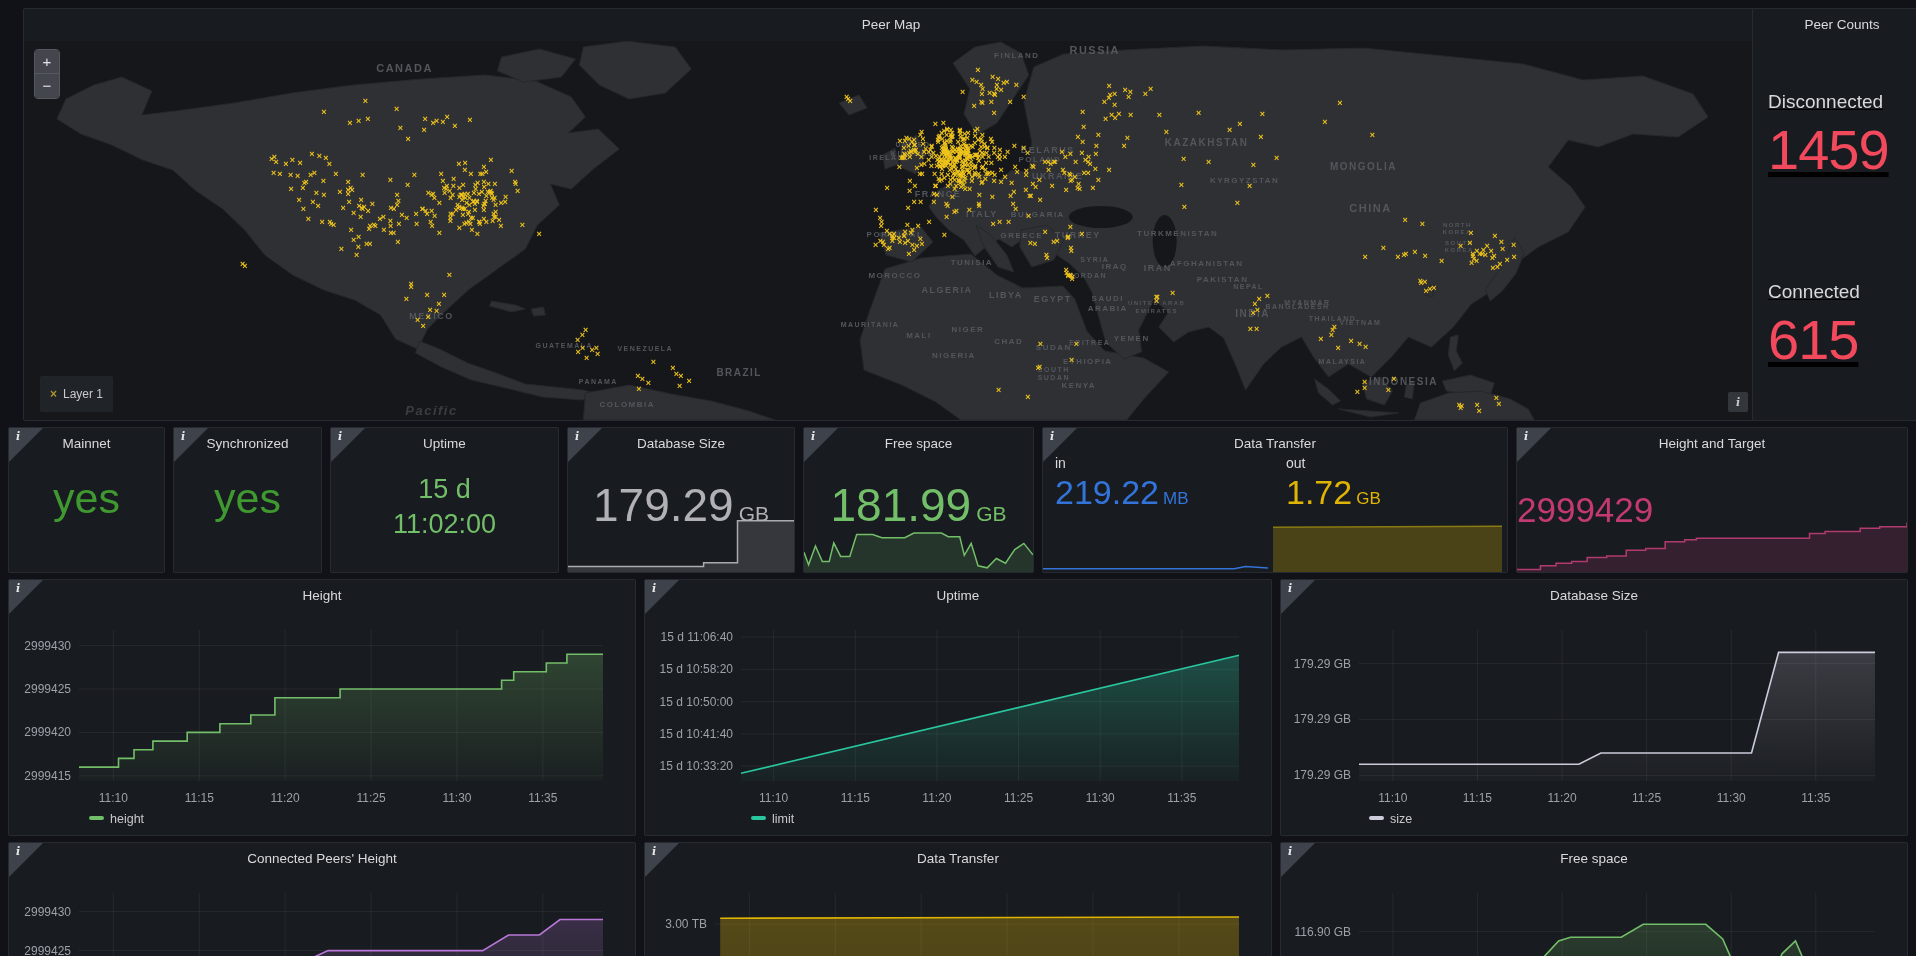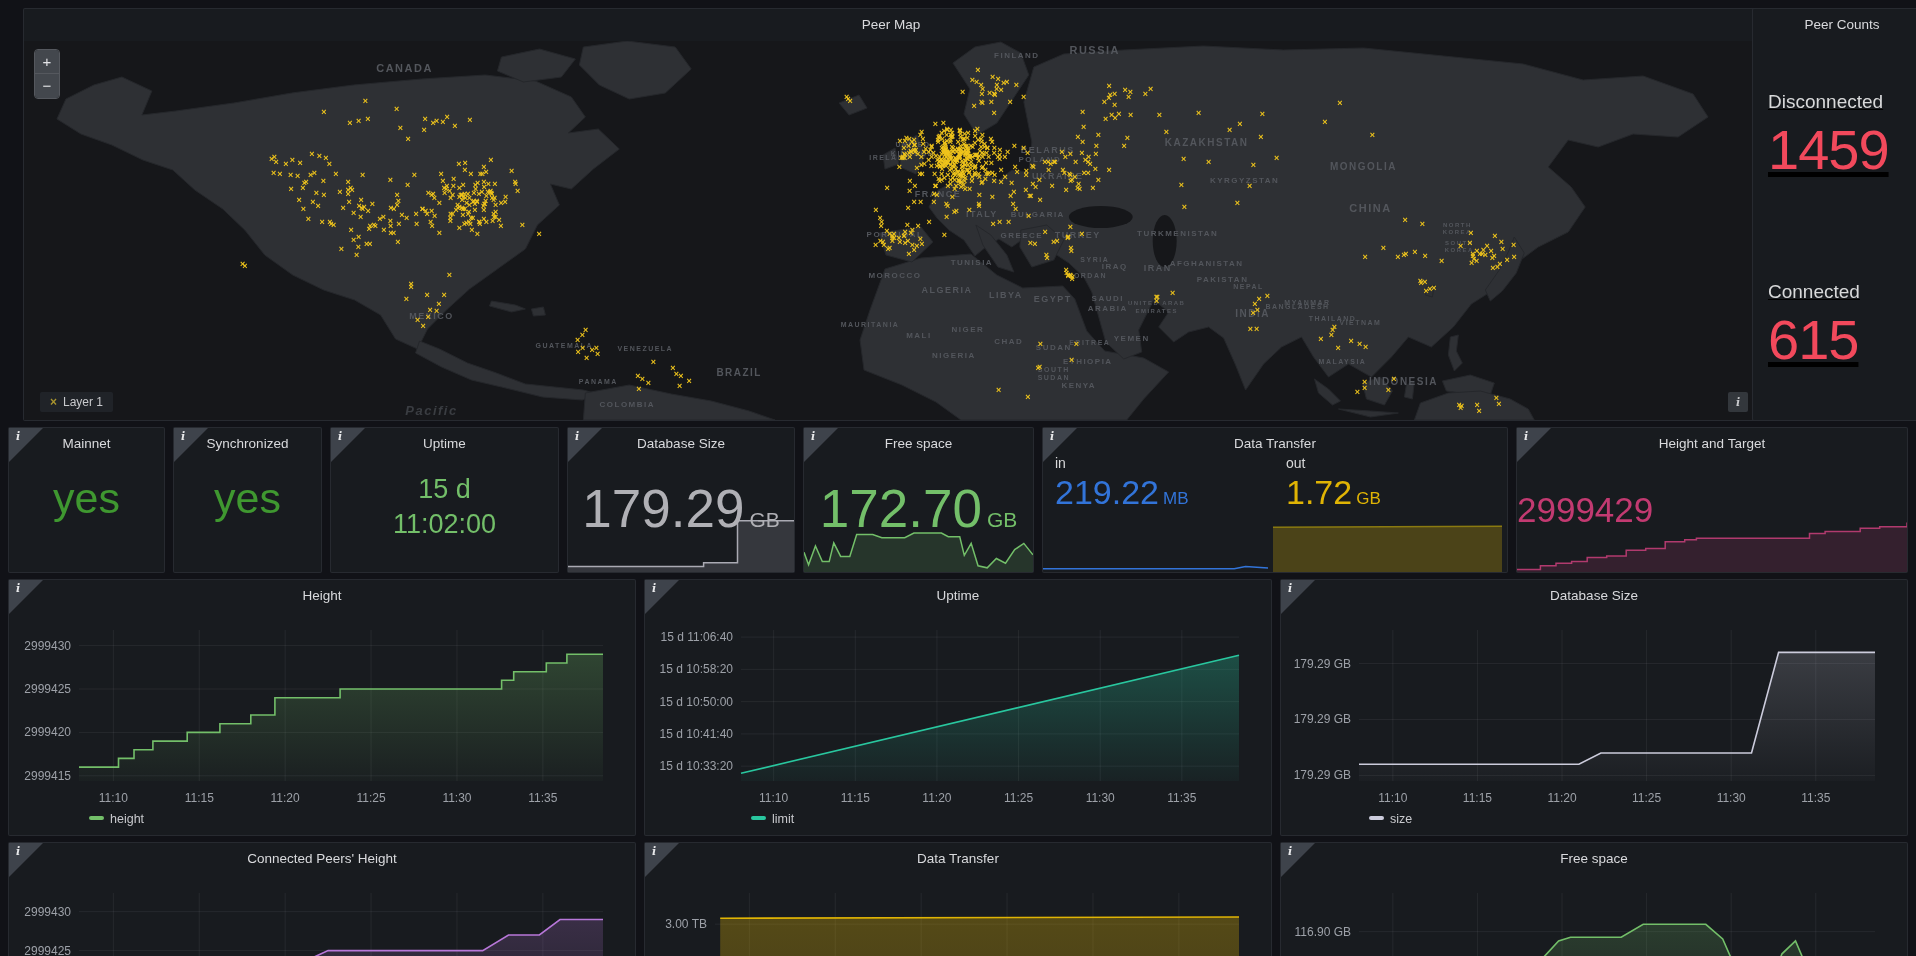--- a/index.html
+++ b/index.html
@@ -13,36 +13,36 @@
   .corner span{position:absolute;top:2px;left:7px;font-size:11px;font-weight:700;font-style:italic;
     color:#E8E9EB;font-family:"DejaVu Serif",serif;}
   
   .map-area{position:absolute;left:0;top:32px;right:0;bottom:0;background:#16171A;overflow:hidden;}
   .map-area svg{position:absolute;left:0;top:0;width:100%;height:100%;}
   .zoom-ctl{position:absolute;left:10px;top:8px;width:24px;border-radius:4px;overflow:hidden;
     border:1px solid #55585e;z-index:6;}
   .zoom-ctl button{display:block;width:24px;height:24px;background:#43474D;color:#E4E5E8;border:none;
     font-size:15px;line-height:22px;cursor:pointer;padding:0;}
   .zoom-ctl button:first-child{border-bottom:1px solid #55585e;}
-  .layer-chip{position:absolute;left:16px;bottom:8px;height:20px;line-height:20px;padding:0 10px;
+  .layer-chip{position:absolute;left:16px;bottom:8px;height:20px;line-height:20px;padding:8px 10px;
     background:rgba(34,38,44,0.85);color:#C9CACD;font-size:12px;border-radius:2px;z-index:6;cursor:pointer;}
   .layer-chip .chip-x{color:#A9942E;margin-right:6px;font-weight:700;}
   .attrib{position:absolute;right:10px;bottom:8px;width:20px;height:20px;background:#33373C;color:#C9CACD;
     border:none;border-radius:2px;font-size:11px;font-weight:700;font-style:italic;cursor:pointer;z-index:6;
     font-family:"DejaVu Serif",serif;}
   
   .pc-block{position:absolute;left:15px;right:6px;text-decoration:underline;}
   .pc-label{font-size:19px;color:#D8D9DA;margin-bottom:4px;}
   .pc-value{font-size:56px;font-weight:500;letter-spacing:-1px;}
   
   .stat-title{position:absolute;top:8px;left:0;right:0;text-align:center;font-size:13.5px;color:#D9DADD;font-weight:500;white-space:nowrap;}
   .stat-big{position:absolute;top:46px;left:0;right:0;text-align:center;font-size:43px;font-weight:500;}
   .stat-two{position:absolute;top:44px;left:0;right:0;text-align:center;font-size:27px;font-weight:500;line-height:35px;}
   .stat-val{position:absolute;top:50px;left:0;right:0;text-align:center;z-index:3;}
-  .stat-val .num{font-size:53px;font-weight:500;}
+  .stat-val .num{font-size:46px;font-weight:500;}
   .stat-val .unit{font-size:21px;font-weight:500;margin-left:5px;}
   .substat{position:absolute;top:27px;z-index:3;}
   .substat .sub-label{font-size:14px;color:#D8D9DA;margin-bottom:2px;}
   .substat .num{font-size:34px;font-weight:500;}
   .substat .unit{font-size:17px;font-weight:500;margin-left:4px;}
   .stat-val-sm{position:absolute;top:62px;left:0;right:0;text-align:left;font-size:35px;font-weight:500;z-index:3;}
   .spark{position:absolute;bottom:0;z-index:1;}
   .spark svg{display:block;width:100%;height:100%;}
   
   .chart-title{position:absolute;top:8px;left:0;right:0;text-align:center;font-size:13.5px;color:#D9DADD;font-weight:500;z-index:4;}
@@ -1079,21 +1079,21 @@
         </svg>
       </div>
   </section>
 
   <section class="panel" style="left:803px;top:427px;width:231px;height:146px;">
     <div class="corner">
         <span>i</span>
       </div>
     <div class="stat-title">Free space</div>
     <div class="stat-val" id="stat-val-4" style="color: rgb(115, 191, 105);">
-      <span class="num">172.70</span><span class="unit">GB</span>
+      <span class="num">181.99</span><span class="unit">GB</span>
     </div>
     <div class="spark" id="spark-free" style="left: 0px; right: 0px; height: 52px;">
         <svg viewBox="0 0 100 52" preserveAspectRatio="none">
           <path d="M0.00,32.24 L2.00,44.72 L5.00,26.00 L8.00,41.60 L11.00,41.60 L13.00,22.88 L16.00,36.40 L20.00,36.40 L23.00,14.56 L30.00,14.56 L34.00,17.68 L44.00,17.68 L48.00,13.00 L60.00,13.00 L63.00,16.64 L68.00,16.64 L70.00,35.36 L73.00,23.40 L76.00,45.76 L80.00,47.84 L84.00,38.48 L88.00,43.16 L92.00,29.64 L96.00,23.40 L100.00,34.84 L100,52 L0,52 Z" fill="rgba(115,191,105,0.16)"></path>
           <path d="M0.00,32.24 L2.00,44.72 L5.00,26.00 L8.00,41.60 L11.00,41.60 L13.00,22.88 L16.00,36.40 L20.00,36.40 L23.00,14.56 L30.00,14.56 L34.00,17.68 L44.00,17.68 L48.00,13.00 L60.00,13.00 L63.00,16.64 L68.00,16.64 L70.00,35.36 L73.00,23.40 L76.00,45.76 L80.00,47.84 L84.00,38.48 L88.00,43.16 L92.00,29.64 L96.00,23.40 L100.00,34.84" fill="none" stroke="#73BF69" stroke-width="1.5" vector-effect="non-scaling-stroke"></path>
         </svg>
       </div>
   </section>
 
   <section class="panel" style="left:1042px;top:427px;width:466px;height:146px;">

